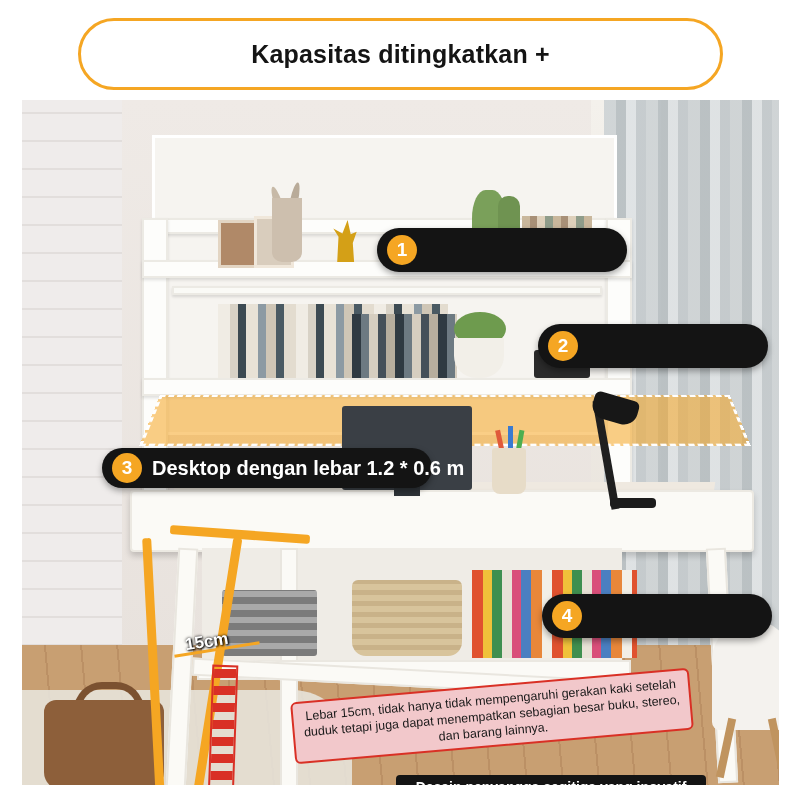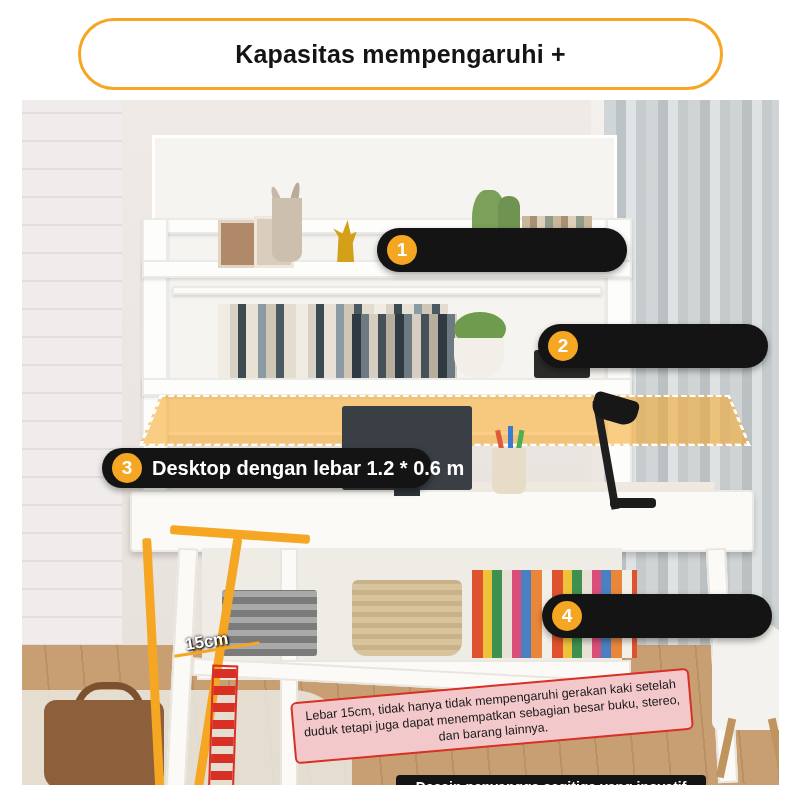--- a/index.html
+++ b/index.html
@@ -364,21 +364,21 @@
     line-height: 18px;
     font-weight: bold;
   }
 </style>
 </head>
 <body>
 
 <div id="root">
 
   <div class="header-banner">
-    <div class="header-line">Kapasitas mempengaruhi +</div>
+    <div class="header-line">Kapasitas ditingkatkan +</div>
   </div>
 
   <div class="photo">
 
     <div class="wall-left"></div>
     <div class="wall-mid"></div>
     <div class="window-light"></div>
     <div class="curtain"></div>
     <div class="floor"></div>
     <div class="rug"></div>

